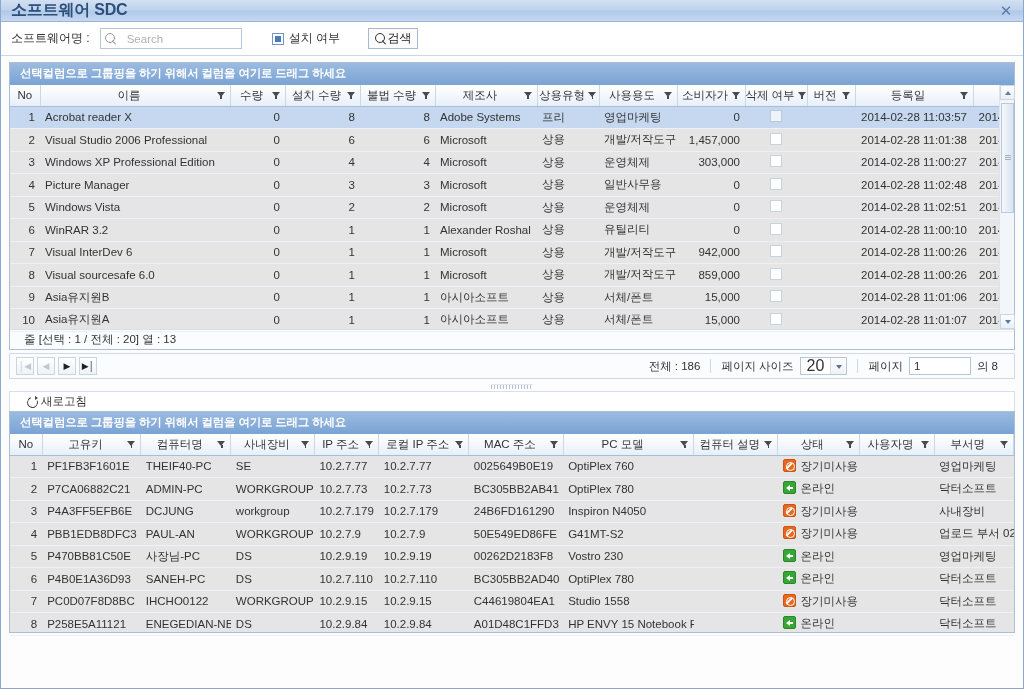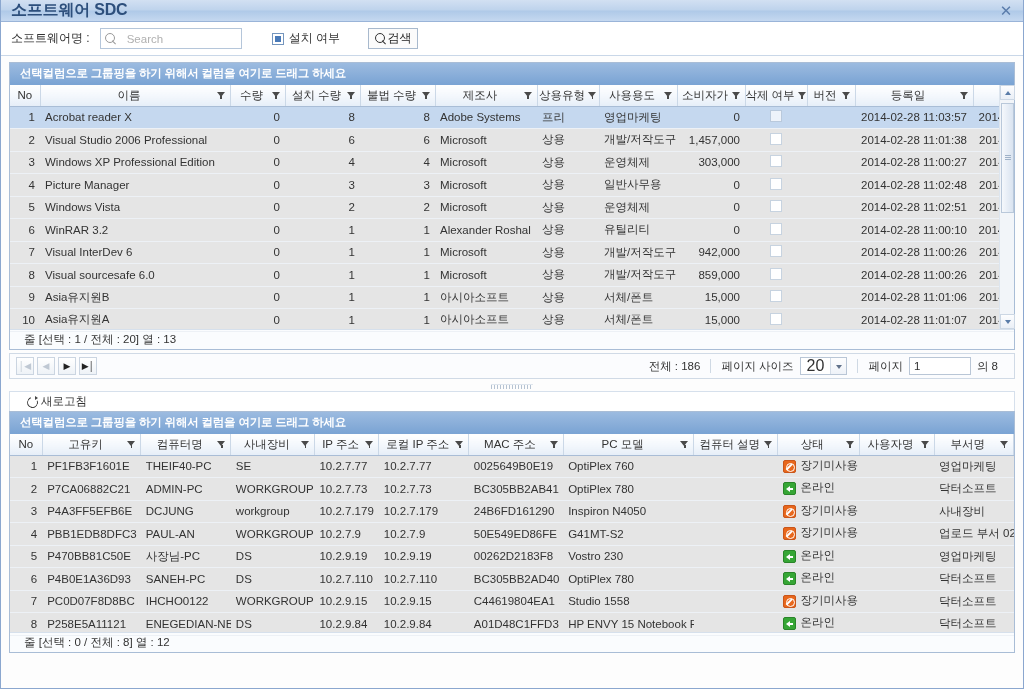--- a/index.html
+++ b/index.html
@@ -163,21 +163,21 @@
   tr.row-sel td { background: #c5d8ef; }
   td.num { text-align: right; }
   td.ctr { text-align: center; }
   .cell-chk {
     width: 12px; height: 12px; border: 1px solid #c7d3e0; background: #fff;
     display: inline-block;
   }
   tr.row-sel .cell-chk { background: #eef3fa; border-color: #b9c9dc; }
 
   
-  .st { display: inline-flex; align-items: flex-end; gap: 5px; }
+  .st { display: inline-flex; align-items: flex-start; gap: 5px; }
   .st-ico { width: 13px; height: 13px; flex: 0 0 13px; border-radius: 2px; position: relative; }
   .st-ico.offline { background: #e8671c; border: 1px solid #c9551a; }
   .st-ico.offline::after {
     content: ""; position: absolute; left: 2px; top: 2px;
     width: 7px; height: 7px; border: 1.6px solid #fff; border-radius: 50%;
   }
   .st-ico.offline::before {
     content: ""; position: absolute; left: 1.5px; top: 5.2px;
     width: 8px; height: 1.6px; background: #fff;
     transform: rotate(-45deg); z-index: 2;
@@ -855,18 +855,15 @@
               <td><span class="st">
                   <span class="st-ico online"></span>
                   <span>온라인</span>
                 </span></td>
               <td></td>
               <td>닥터소프트</td>
             </tr>
           </tbody>
       </table>
     </div>
-    <div class="status-line">
-      <span>줄 [선택 : 0 / 전체 : 8] 열 : 12</span>
-    </div>
   </div>
 
 </div>
 
 </body></html>

